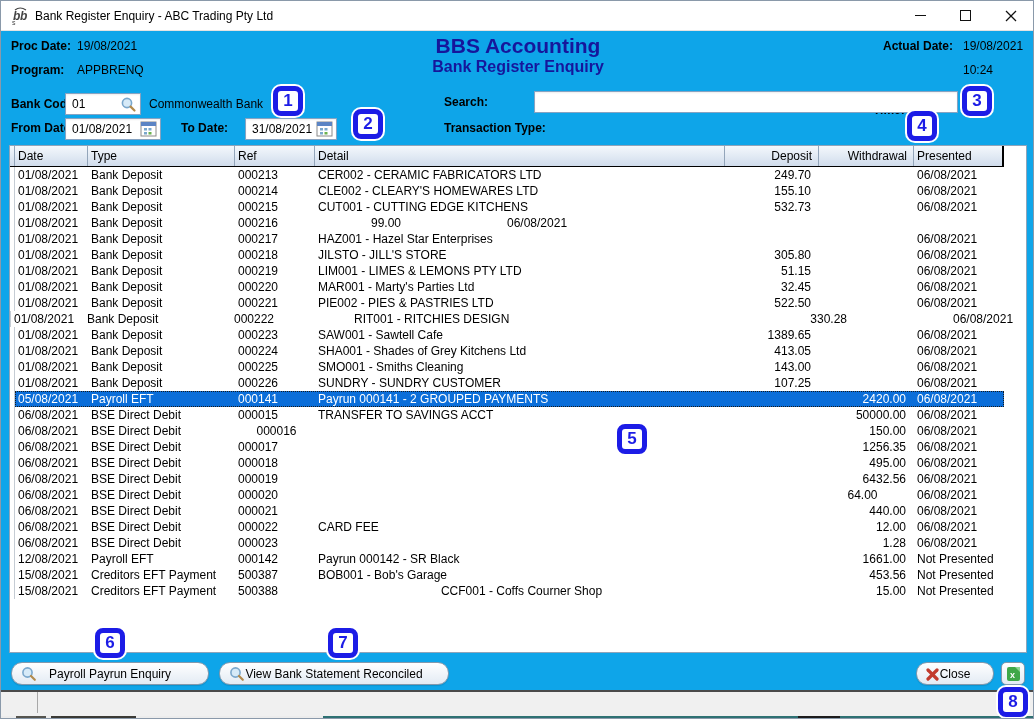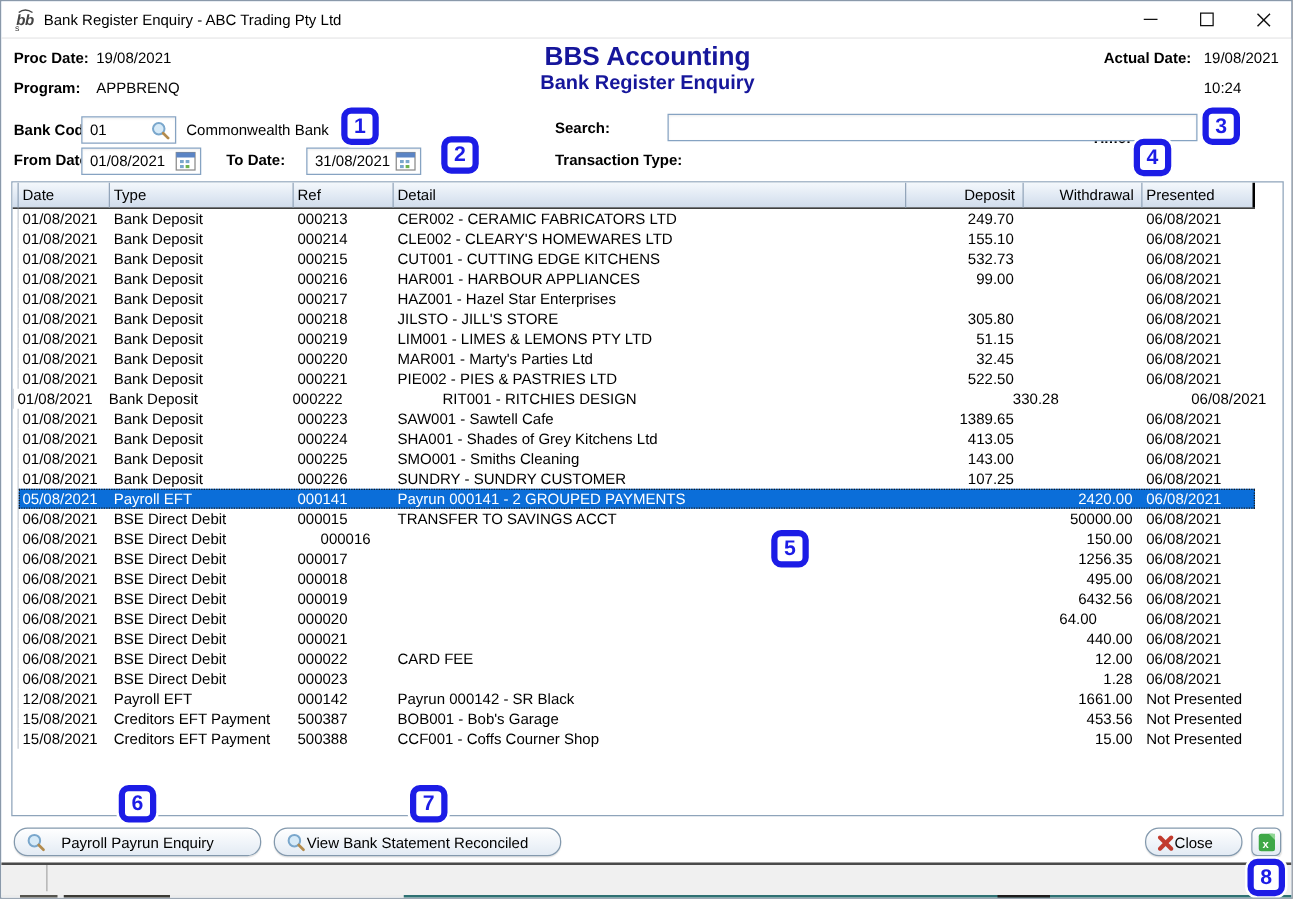--- a/index.html
+++ b/index.html
@@ -5,21 +5,21 @@
   html,body{margin:0;padding:0;background:#777;font-family:"Liberation Sans",sans-serif;}
   .window{position:relative;width:1034px;height:719px;background:#dce8f5;border:1px solid #8a99aa;box-sizing:border-box;overflow:hidden;margin:0 auto;}
   
   .titlebar{position:absolute;left:0;top:0;width:100%;height:30px;background:#ffffff;border-bottom:1px solid #e3e3e3;box-sizing:border-box;}
   .title-text{position:absolute;left:34px;top:8px;font-size:12px;color:#000;white-space:nowrap;}
   .app-icon{position:absolute;left:9px;top:5px;width:20px;height:20px;}
   .win-btn{position:absolute;top:0;width:45px;height:29px;display:flex;align-items:center;justify-content:center;}
   .g-min{width:11px;height:1px;background:#111;}
   .g-max{width:9px;height:9px;border:1px solid #111;}
   
-  .body{position:absolute;left:0;top:30px;width:1034px;height:689px;background:#ffffff;}
+  .body{position:absolute;left:0;top:30px;width:1034px;height:689px;background:#0ea5e9;}
   .lbl{position:absolute;font-size:12px;font-weight:bold;color:#000;white-space:nowrap;}
   .val{position:absolute;font-size:12px;color:#000;white-space:nowrap;}
   .big-title{position:absolute;left:0;right:0;text-align:center;font-weight:bold;color:#16169b;}
   
   .box{position:absolute;background:#fff;border:1px solid #86a3c2;box-sizing:border-box;height:22px;font-size:12px;color:#000;display:flex;align-items:center;box-shadow:inset 0 1px 2px rgba(0,0,0,.07);}
   .box .txt{padding-left:6px;flex:1;white-space:nowrap;overflow:hidden;}
   .box .icon-right{margin-right:3px;display:flex;align-items:center;}
   
   .grid{position:absolute;left:8px;top:114px;width:1018px;height:508px;background:#fff;border:1px solid #8ea4ba;box-sizing:border-box;overflow:hidden;}
   .ghead{display:flex;height:21px;line-height:21px;background:linear-gradient(#f4f8fc,#d0dcec);border-bottom:1px solid #000;width:994px;box-sizing:border-box;}
@@ -180,21 +180,20 @@
               <div class="cell num" style="width: 95px;"></div>
               <div class="cell" style="width: 90px;">06/08/2021</div>
             </div>
           </div>
           <div class="t-row">
             <div class="cell gut" style="width: 5px;"></div>
             <div class="rowc">
               <div class="cell" style="width: 73px;">01/08/2021</div>
               <div class="cell" style="width: 147px;">Bank Deposit</div>
               <div class="cell" style="width: 80px;">000216</div>
-              <div class="cell" style="width: 410px;">HAR001 - HARBOUR APPLIANCES</div>
               <div class="cell num" style="width: 94px;">99.00</div>
               <div class="cell num" style="width: 95px;"></div>
               <div class="cell" style="width: 90px;">06/08/2021</div>
             </div>
           </div>
           <div class="t-row">
             <div class="cell gut" style="width: 5px;"></div>
             <div class="rowc">
               <div class="cell" style="width: 73px;">01/08/2021</div>
               <div class="cell" style="width: 147px;">Bank Deposit</div>
@@ -456,21 +455,21 @@
               <div class="cell num" style="width: 95px;">453.56</div>
               <div class="cell" style="width: 90px;">Not Presented</div>
             </div>
           </div>
           <div class="t-row">
             <div class="cell gut" style="width: 5px;"></div>
             <div class="rowc">
               <div class="cell" style="width: 73px;">15/08/2021</div>
               <div class="cell" style="width: 147px;">Creditors EFT Payment</div>
               <div class="cell" style="width: 80px;">500388</div>
-              <div class="cell" style="width: 410px;">CCF001 - Coffs Courner Shop</div>
+              <div class="cell" style="width: 410px; text-align: center;">CCF001 - Coffs Courner Shop</div>
               <div class="cell num" style="width: 94px;"></div>
               <div class="cell num" style="width: 95px;">15.00</div>
               <div class="cell" style="width: 90px;">Not Presented</div>
             </div>
           </div>
         </div>
     </div>
 
     <div class="btn" style="left:10px;top:631px;width:198px;">
       <span class="bicon">

